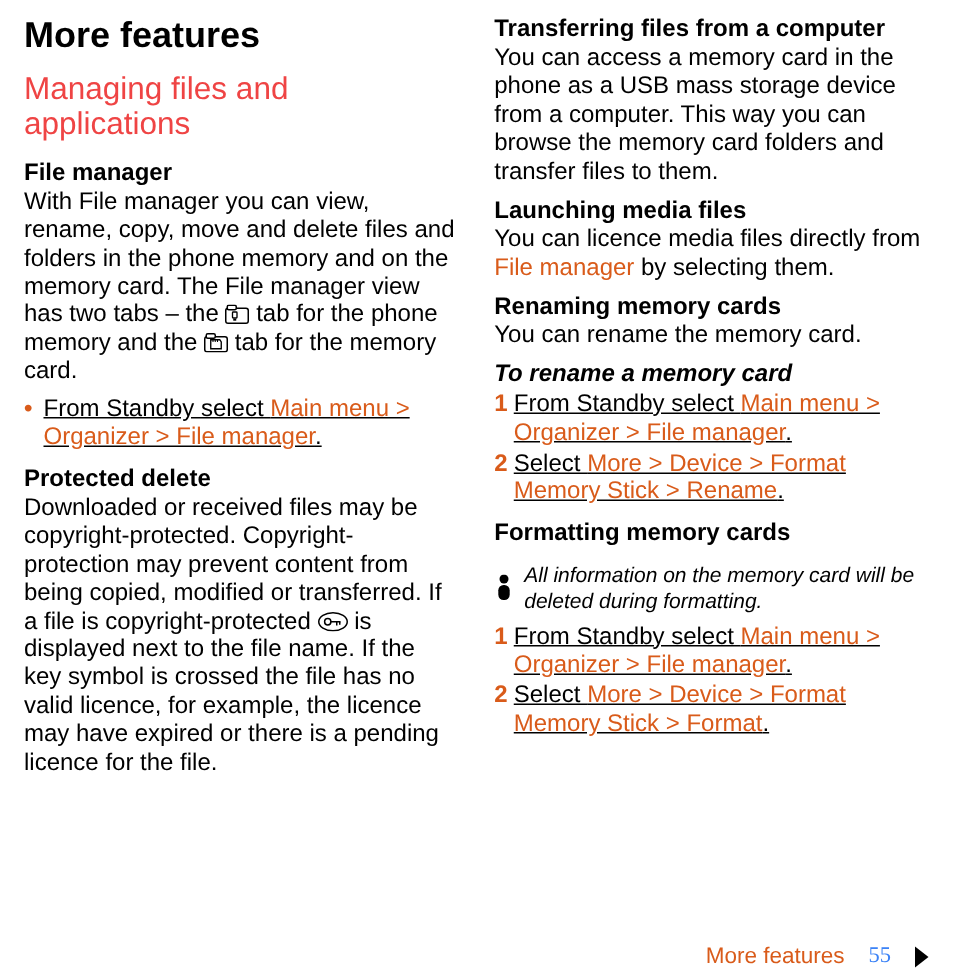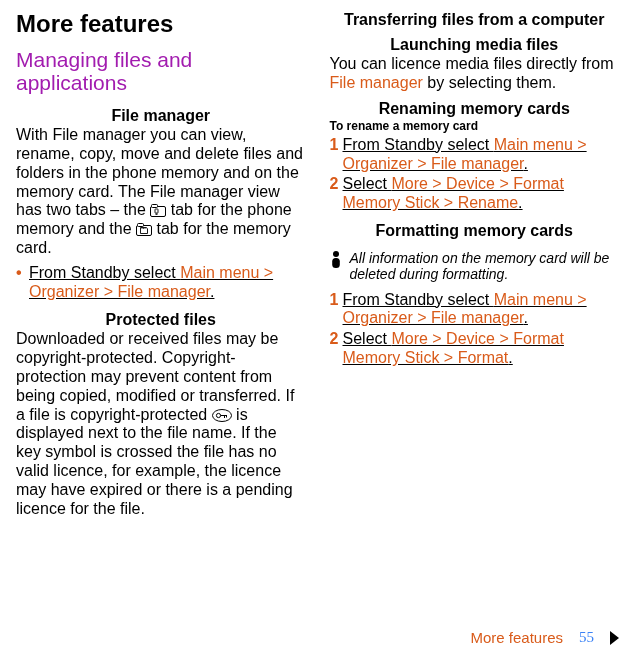--- a/index.html
+++ b/index.html
@@ -22,36 +22,36 @@
       min-width: 0;
     }
     h1.more-features {
       font-size: 24px;
       font-weight: bold;
       margin-bottom: 10px;
       line-height: 1.15;
     }
     h2.section-title {
       font-size: 21px;
-      color: #a21caf;
+      color: #ef4444;
       font-weight: normal;
       margin-bottom: 12px;
       line-height: 1.1;
     }
     h3.subhead {
       font-size: 16px;
       font-weight: bold;
       margin-top: 6px;
       margin-bottom: 1px;
       line-height: 1.2;
-      text-align: center;
     }
     h4.ital-head {
-      font-size: 12px;
-      font-weight: bold;
+      font-size: 16px;
+      font-weight: bold;
+      font-style: italic;
       margin-top: 0;
       margin-bottom: 2px;
       line-height: 1.2;
     }
     p.body {
       font-size: 16px;
       line-height: 1.18;
       margin-bottom: 6px;
     }
     .orange { color: #d95b1a; }
@@ -80,21 +80,21 @@
       font-weight: bold;
     }
     .ico {
       display: inline-block;
       width: 16px;
       height: 13px;
       vertical-align: -2px;
     }
     .note {
       display: flex;
-      align-items: flex-start;
+      align-items: center;
       gap: 8px;
       font-size: 14px;
       font-style: italic;
       line-height: 1.15;
       margin-top: 10px;
       margin-bottom: 8px;
     }
     .note-icon {
       width: 12px;
       height: 18px;
@@ -154,45 +154,47 @@
       <span> tab for the memory card.</span>
     </p>
 
     <div class="bullet-line">
       <span class="bullet-dot orange">•</span>
       <span class="step-text">
         <span>From Standby select </span><span class="inline-path">Main menu &gt; Organizer &gt; File manager</span><span>.</span>
       </span>
     </div>
 
-    <h3 class="subhead" style="margin-top:8px">Protected files</h3>
+    <h3 class="subhead" style="margin-top:8px">Protected delete</h3>
     <p class="body">
       <span>Downloaded or received files may be copyright-protected. Copyright-protection may prevent content from being copied, modified or transferred. If a file is copyright-protected </span>
       <span class="ico" style="width:20px">
         <svg viewBox="0 0 20 13">
             <ellipse cx="10" cy="6.5" rx="9.5" ry="6" fill="#fff" stroke="#000"></ellipse>
             <circle cx="6.5" cy="6.5" r="2.1" fill="none" stroke="#000" stroke-width="1"></circle>
             <line x1="8.6" y1="6.5" x2="15" y2="6.5" stroke="#000" stroke-width="1"></line>
             <line x1="12.5" y1="6.5" x2="12.5" y2="9" stroke="#000" stroke-width="1"></line>
             <line x1="14.5" y1="6.5" x2="14.5" y2="8.5" stroke="#000" stroke-width="1"></line>
           </svg>
       </span>
       <span> is displayed next to the file name. If the key symbol is crossed the file has no valid licence, for example, the licence may have expired or there is a pending licence for the file.</span>
     </p>
   </div>
 
   <div class="col">
     <h3 class="subhead" style="margin-top:0">Transferring files from a computer</h3>
+    <p class="body">You can access a memory card in the phone as a USB mass storage device from a computer. This way you can browse the memory card folders and transfer files to them.</p>
 
     <h3 class="subhead">Launching media files</h3>
     <p class="body">
       <span>You can licence media files directly from </span><span class="inline-path">File manager</span><span> by selecting them.</span>
     </p>
 
     <h3 class="subhead">Renaming memory cards</h3>
+    <p class="body">You can rename the memory card.</p>
 
     <h4 class="ital-head">To rename a memory card</h4>
     <div class="step">
       <span class="step-num orange">1</span>
       <span class="step-text">
         <span>From Standby select </span><span class="inline-path">Main menu &gt; Organizer &gt; File manager</span><span>.</span>
       </span>
     </div>
     <div class="step">
       <span class="step-num orange">2</span>

